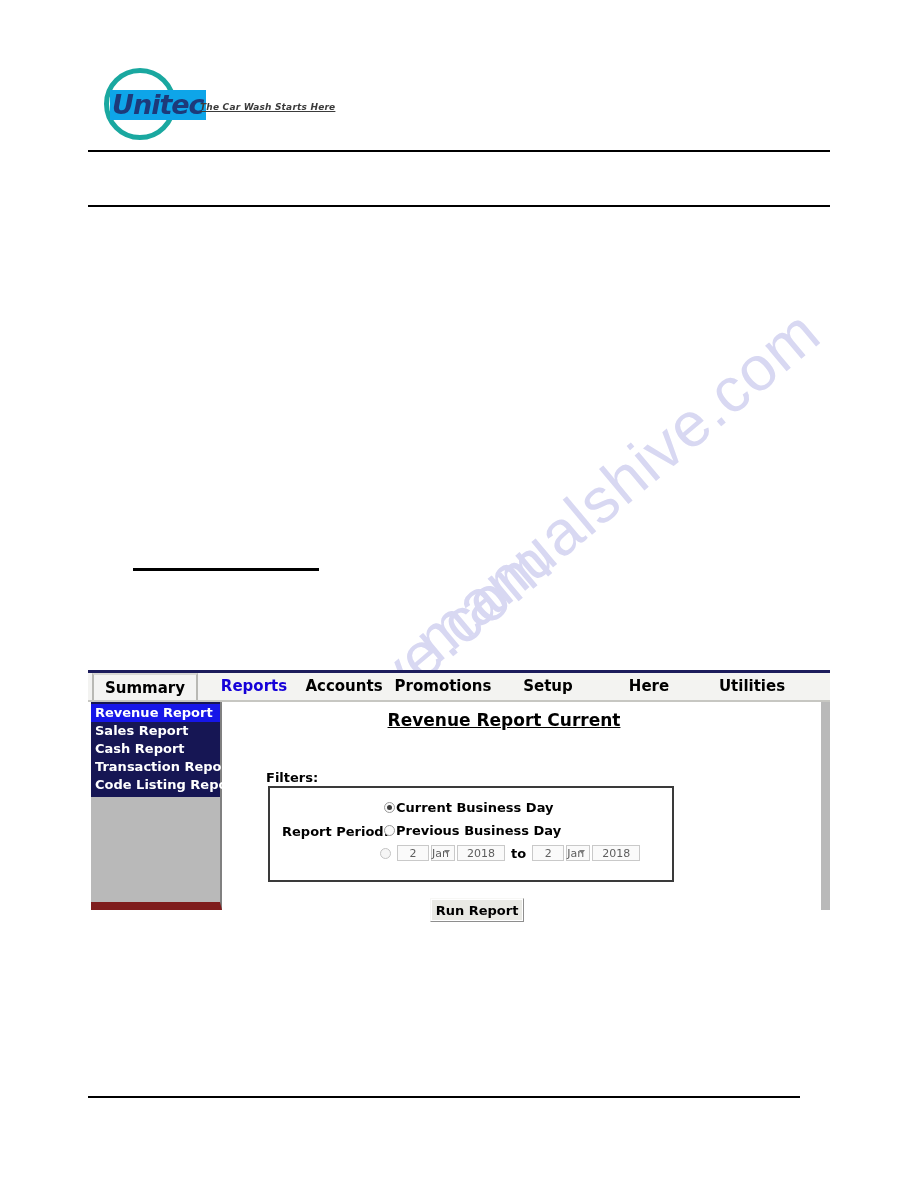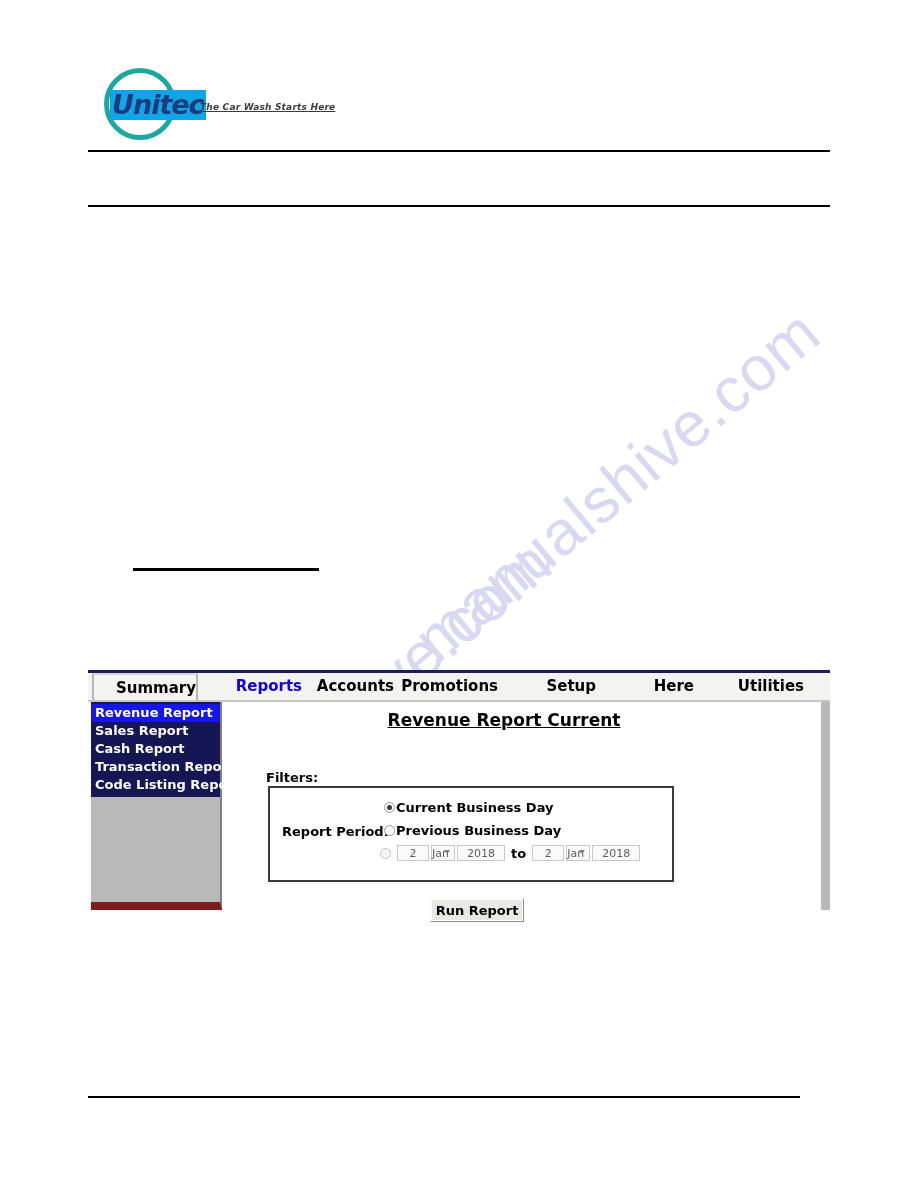--- a/index.html
+++ b/index.html
@@ -128,21 +128,21 @@
     box-sizing: border-box;
   }
   .tab {
     position: absolute;
     top: 0;
     height: 27px;
     line-height: 26px;
     font-size: 15px;
     font-weight: bold;
     color: #000000;
-    text-align: right;
+    text-align: center;
     box-sizing: border-box;
     white-space: nowrap;
     cursor: default;
   }
   .tab.raised {
     background: #f4f4f2;
     border: 2px solid #b9b9b4;
     border-bottom: none;
     border-top-color: #d8d8d4;
   }

